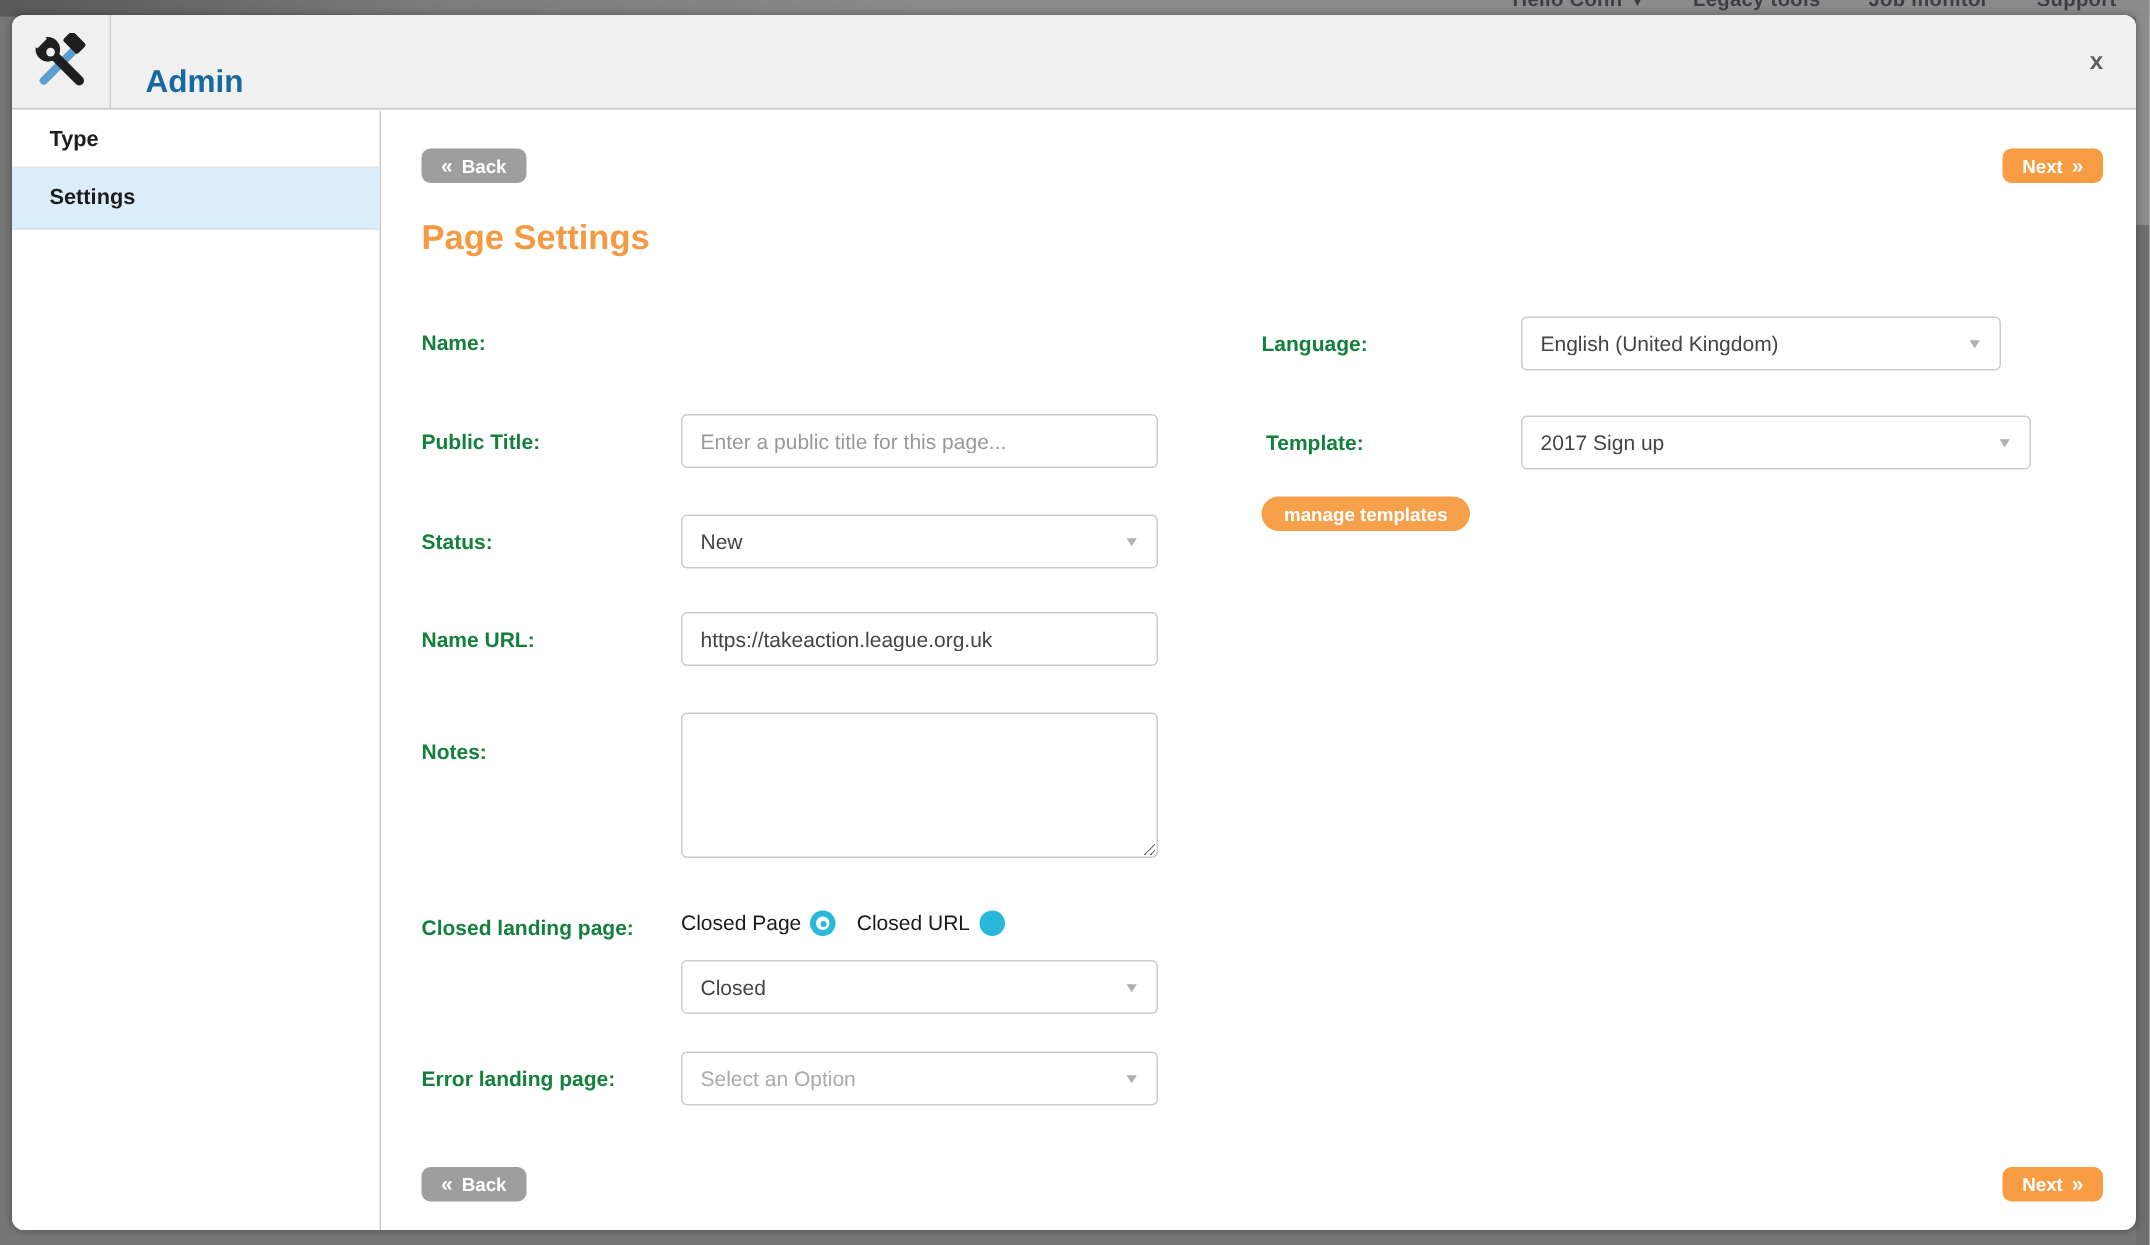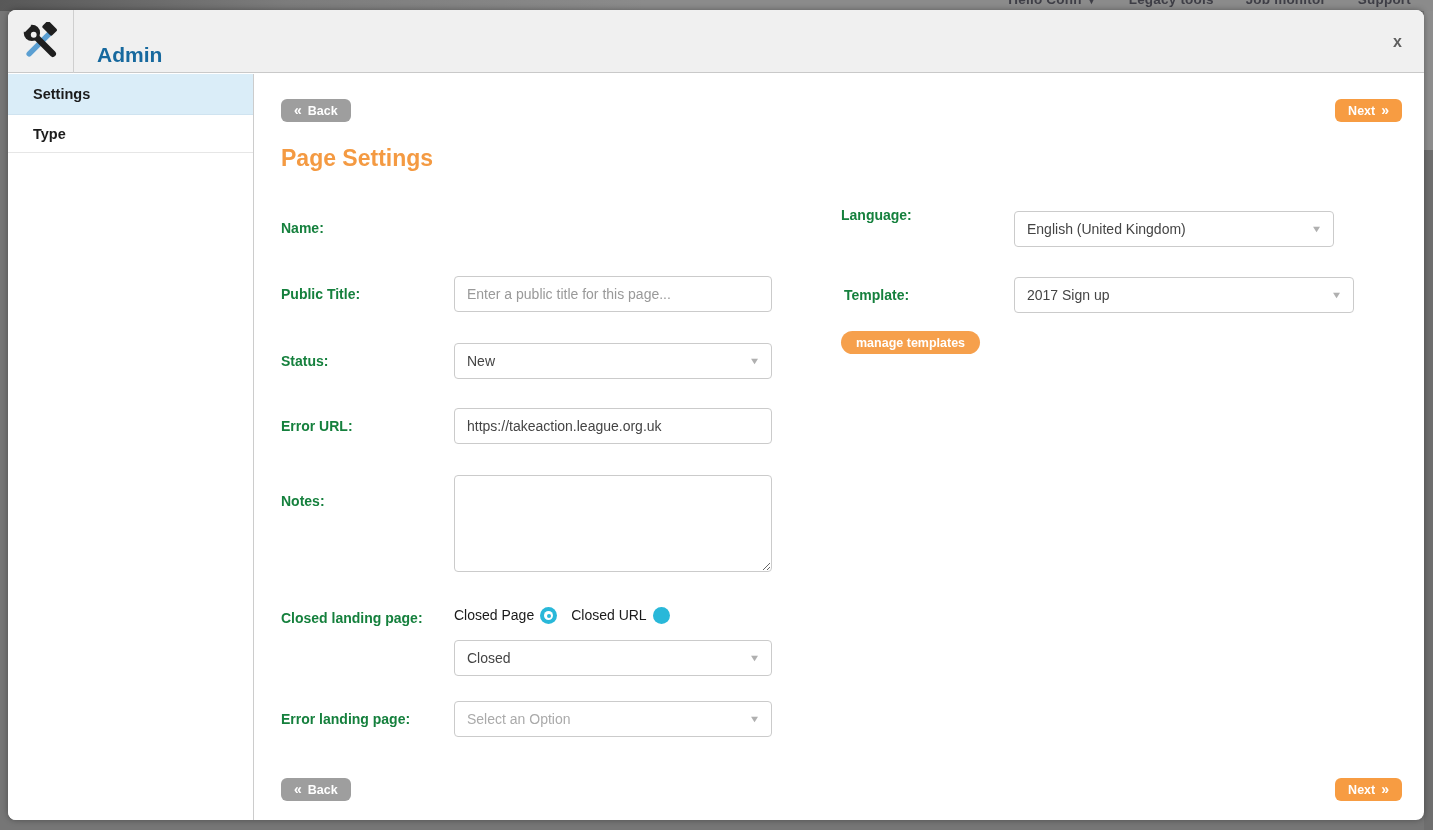--- a/index.html
+++ b/index.html
@@ -152,25 +152,25 @@
         <circle cx="12" cy="12" r="9" fill="#1f1f1f"></circle>
         <rect x="7" y="-4" width="10" height="10" fill="#f0f0f0" transform="rotate(-45 12 12)"></rect>
         <circle cx="14" cy="14" r="3.2" fill="#f0f0f0"></circle>
       </svg>
     </div>
     <div class="modal-title">Admin</div>
     <div class="close-x">x</div>
   </div>
 
   <div class="sidebar">
+    <div class="side-item">
+      <span>Type</span>
+    </div>
     <div class="side-item active">
       <span>Settings</span>
-    </div>
-    <div class="side-item">
-      <span>Type</span>
     </div>
   </div>
 
   <div class="content">
 
     <button class="btn btn-gray" style="left:26px; top:25px;">
       <span class="chev">«</span>
       <span>Back</span>
     </button>
     <button class="btn btn-orange" style="right:22px; top:25px;">
@@ -184,21 +184,21 @@
 
     <label class="f-label" style="left:26px; top:212px;">Public Title:</label>
     <input class="t-input" style="left: 199px; top: 202px;" type="text" placeholder="Enter a public title for this page...">
 
     <label class="f-label" style="left:26px; top:279px;">Status:</label>
     <div class="sel" style="left:199px; top:269px;">
       <span class="sel-text">New</span>
       <span class="caret">▼</span>
     </div>
 
-    <label class="f-label" style="left:26px; top:344px;">Error URL:</label>
+    <label class="f-label" style="left:26px; top:344px;">Name URL:</label>
     <input class="t-input" style="left: 199px; top: 334px;" type="text" value="https://takeaction.league.org.uk">
 
     <label class="f-label" style="left:26px; top:419px;">Notes:</label>
     <textarea class="t-area" style="left: 199px; top: 401px;"></textarea>
 
     <label class="f-label" style="left:26px; top:536px;">Closed landing page:</label>
     <div class="radio-row" style="left:199px; top:533px;">
       <span>Closed Page</span>
       <span class="radio selected"></span>
       <span style="width:14px;"></span>
@@ -209,21 +209,21 @@
       <span class="sel-text">Closed</span>
       <span class="caret">▼</span>
     </div>
 
     <label class="f-label" style="left:26px; top:637px;">Error landing page:</label>
     <div class="sel" style="left:199px; top:627px;">
       <span class="sel-text muted">Select an Option</span>
       <span class="caret">▼</span>
     </div>
 
-    <label class="f-label" style="left:586px; top:133px;">Language:</label>
+    <label class="f-label" style="left:586px; top:147px;">Language:</label>
     <div class="sel" style="left:759px; top:137px; width:320px;">
       <span class="sel-text">English (United Kingdom)</span>
       <span class="caret">▼</span>
     </div>
 
     <label class="f-label" style="left:589px; top:213px;text-align:center;">Template:</label>
     <div class="sel" style="left:759px; top:203px; width:340px;">
       <span class="sel-text">2017 Sign up</span>
       <span class="caret">▼</span>
     </div>

